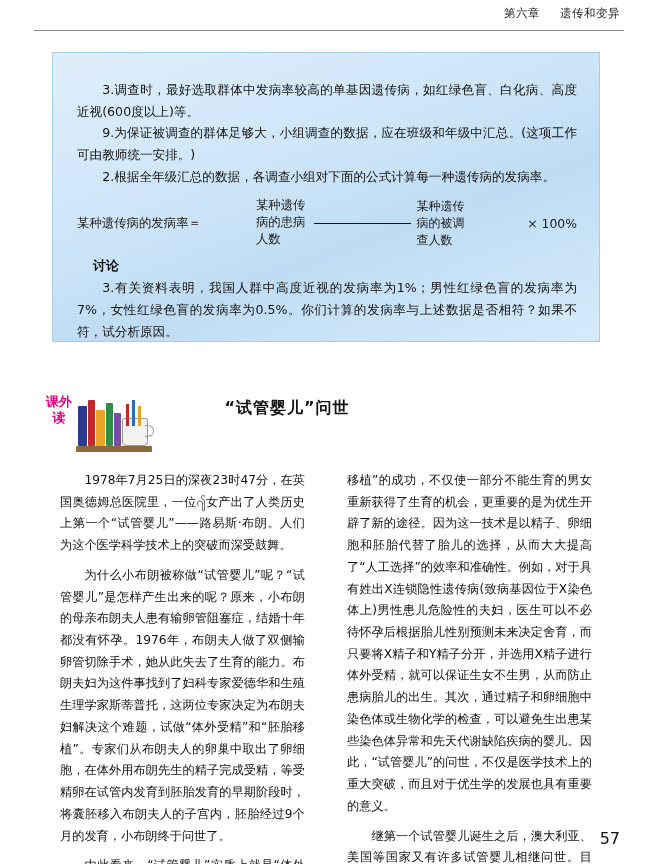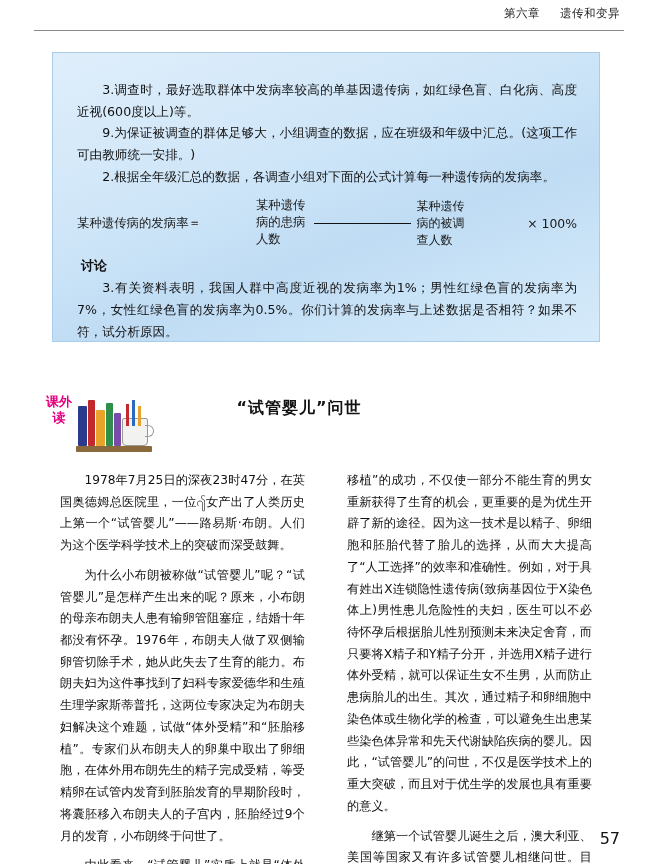--- a/index.html
+++ b/index.html
@@ -58,21 +58,21 @@
     line-height: 1.72;
     text-align: justify;
     color: #111;
   }
   .indent {
     text-indent: 2em;
   }
   .discuss-title {
     font-weight: bold;
     font-size: 13px;
-    margin: 8px 0 2px 4px;
+    margin: 8px 0 2px 16px;
     color: #111;
   }
   
   .formula {
     display: flex;
     align-items: center;
     justify-content: center;
     margin: 10px 0 8px 0;
     font-size: 12.4px;
     gap: 45px;
@@ -97,21 +97,21 @@
     background: #111;
   }
   .frac .den {
     padding: 1px 6px 0 6px;
     font-size: 12px;
   }
   
   .reading-title {
     position: absolute;
     top: 398px;
-    left: 12px;
+    left: 0;
     width: 574px;
     text-align: center;
     font-size: 16px;
     font-weight: bold;
     letter-spacing: 1px;
     color: #111;
   }
   
   .kewai {
     position: absolute;

